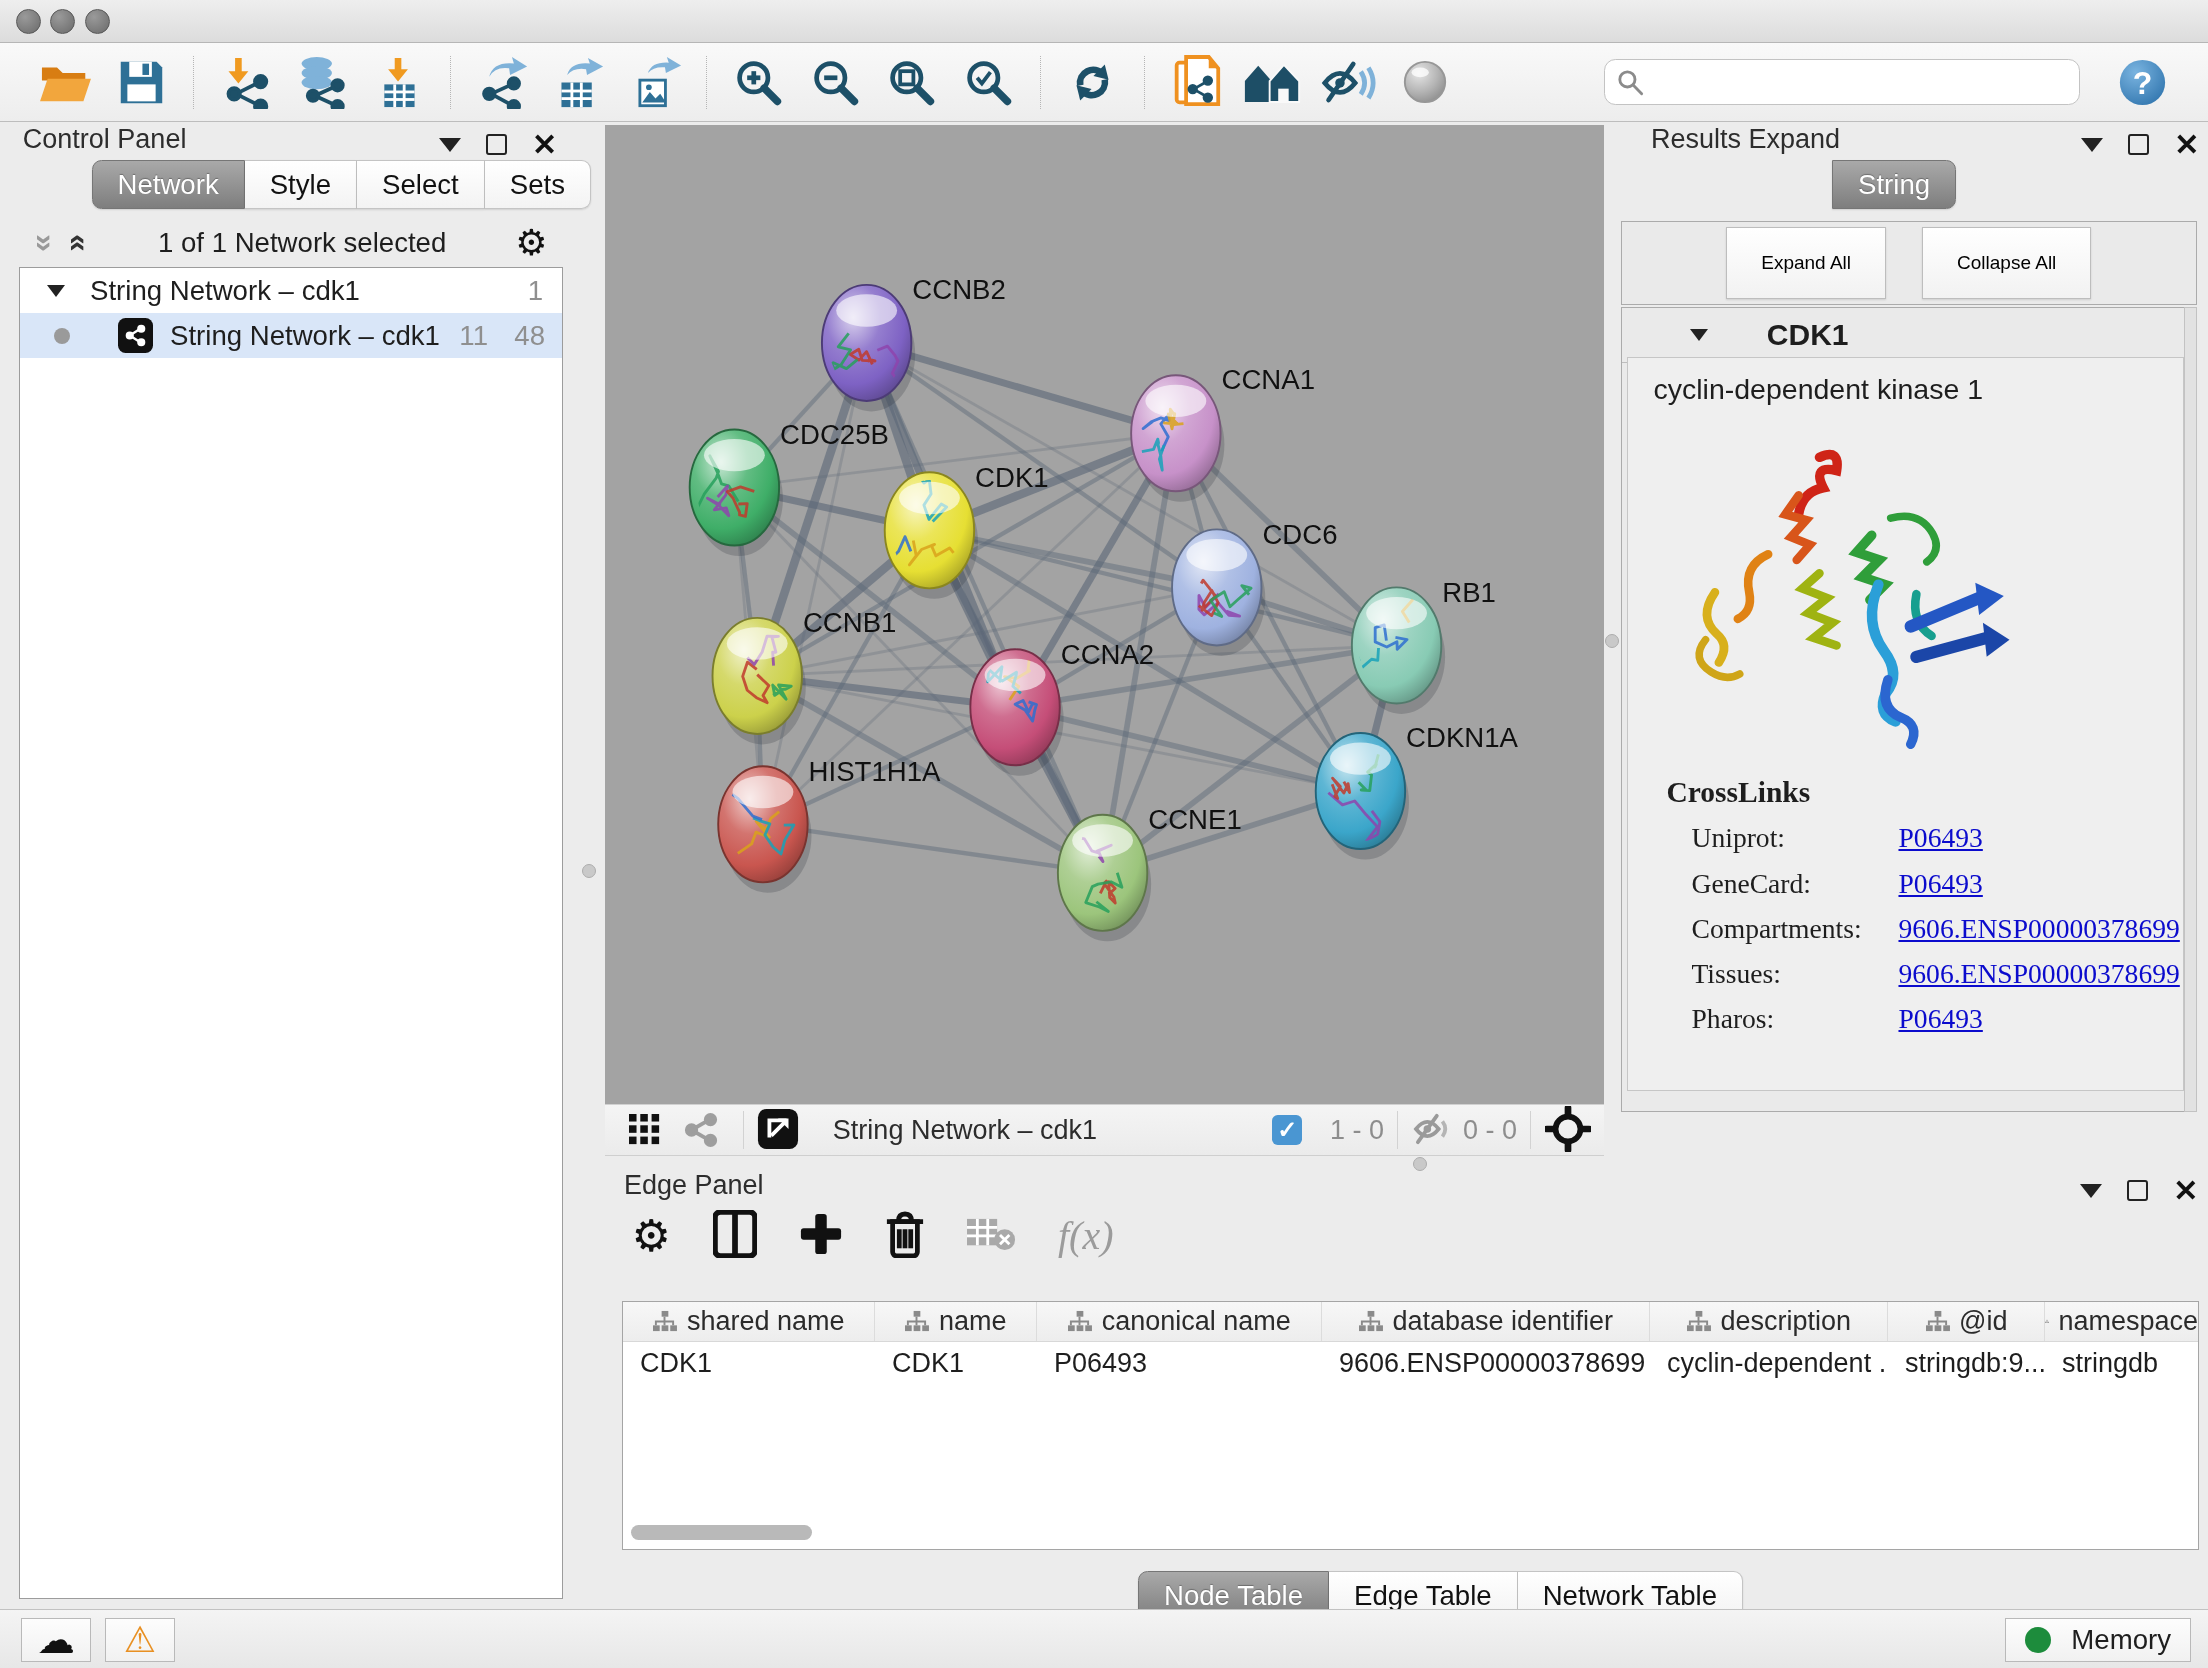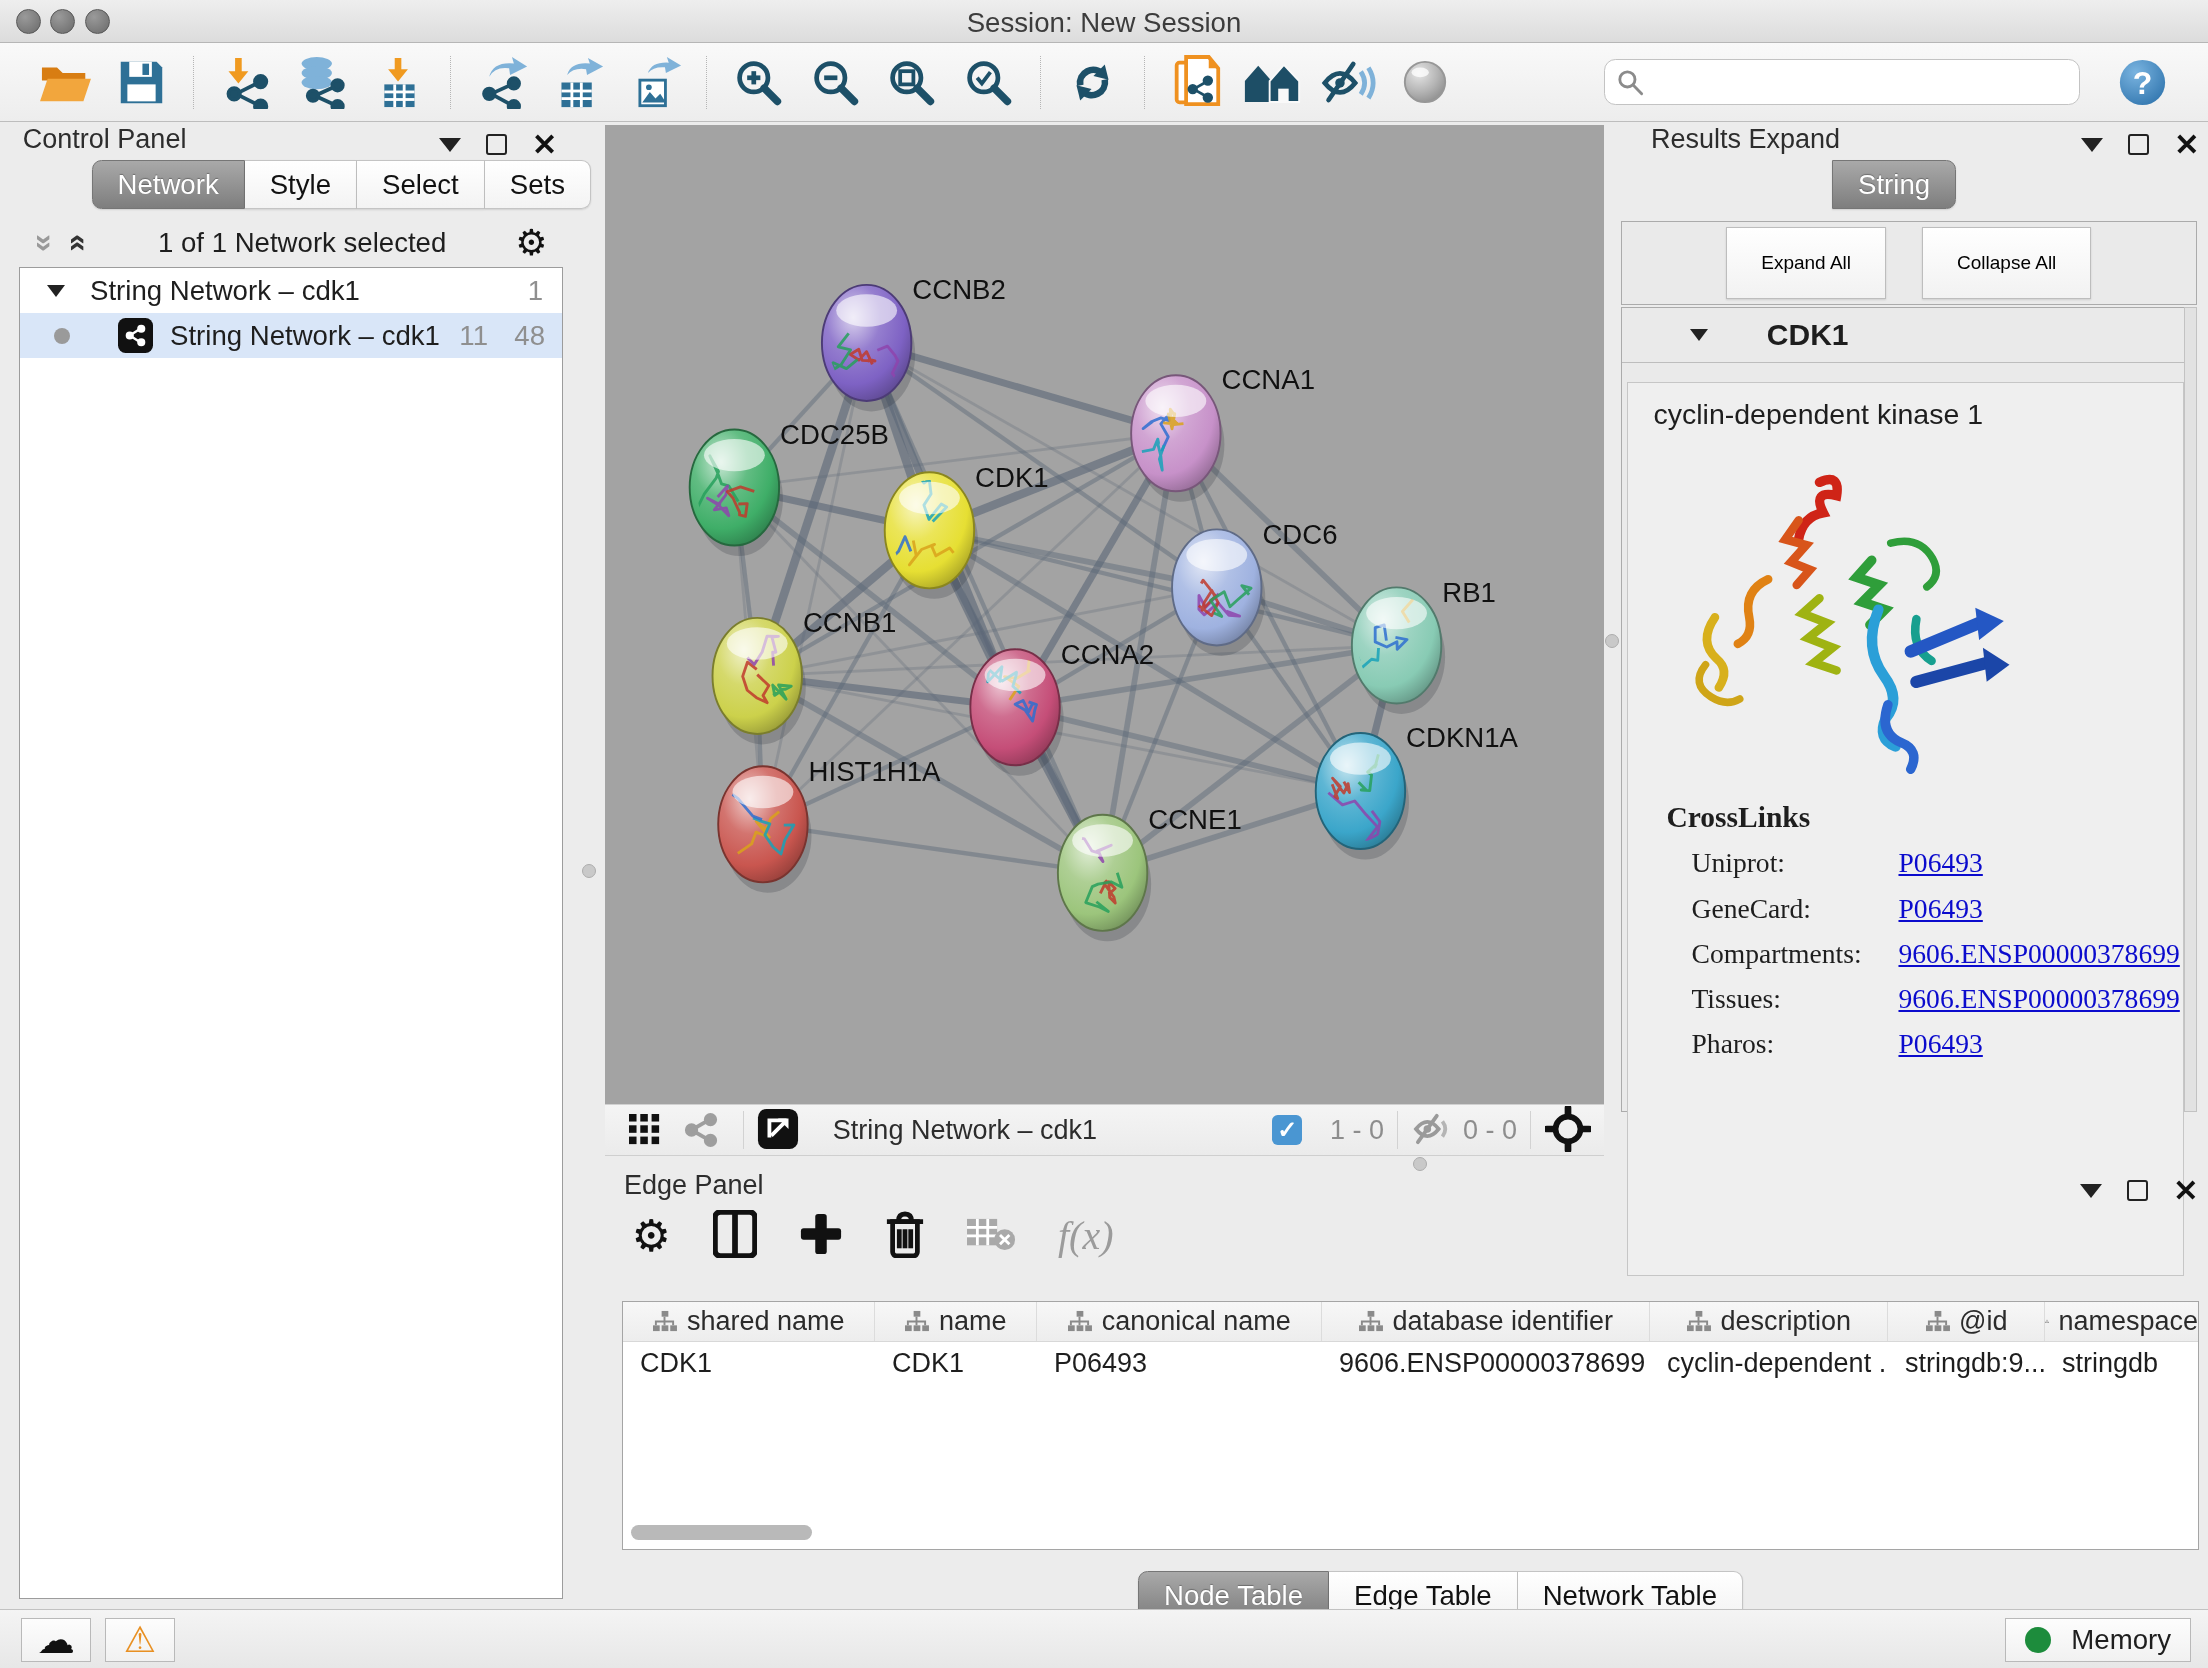--- a/index.html
+++ b/index.html
@@ -48,21 +48,21 @@
   .checkbox{width:29.5px;height:29.5px;border-radius:5.7px;background:#4a96d2;color:#fff;font-size:24px;font-weight:bold;display:flex;align-items:center;justify-content:center}
   .split-dot{width:14.3px;height:14.3px;border-radius:50%;background:#c9c9c9;border:1px solid #adadad}
   
   #results-panel{left:1617px;top:122px;width:592px;height:1037px}
   #rp-tab{position:absolute;left:215px;top:38px}
   #rp-btnbox{position:absolute;left:3.8px;top:99px;width:576px;height:84px;border:1px solid #ababab;background:#eaeaea;display:flex;align-items:center;justify-content:center;gap:36px}
   #rp-main{position:absolute;left:3.8px;top:185px;width:576px;height:805px;border:1px solid #ababab;background:#eaeaea}
   #rp-gene-hdr{height:55px;display:flex;align-items:center;border-bottom:1px solid #bdbdbd}
   #rp-gene-hdr .tri-down{margin-left:68px;border-left-width:9.5px;border-right-width:9.5px;border-top-width:12.4px}
   #gene-name{font-size:30px;font-weight:bold;margin-left:59px}
-  #rp-content{position:absolute;left:5.7px;top:74px;width:557px;height:894px;background:#efefef;border:1px solid #c6c6c6}
+  #rp-content{position:absolute;left:5.7px;top:49px;width:557px;height:734px;background:#efefef;border:1px solid #c6c6c6}
   #gene-desc{font-size:28.5px;margin:15px 0 0 25px}
   #protein-img{position:absolute;left:49px;top:82px}
   #crosslinks{position:absolute;left:38px;top:418px;font-family:"Liberation Serif",serif}
   #crosslinks-title{font-size:29.5px;font-weight:bold}
   .xl-row{display:flex;margin-top:13.3px;font-size:27.6px}
   .xl-label{width:207px;margin-left:25px}
   .xl-value{color:#0b0bcd;text-decoration:underline}
   #rp-scroll{position:absolute;left:567px;top:185px;width:13.3px;height:805px;background:#e2e2e2;border:1px solid #c2c2c2}
   
   #table-panel{left:603px;top:1168px;width:1605px;height:441px}
@@ -81,21 +81,20 @@
   #memory-btn{right:17px;padding:0 19px;gap:20px;font-size:27.6px}
   #mem-dot{width:26px;height:26px;border-radius:50%;background:#1d8c3c}
 </style>
 </head>
 <body>
 
 <div id="titlebar" class="abs">
   <span class="tlight" style="left:16px"></span>
   <span class="tlight" style="left:50px"></span>
   <span class="tlight" style="left:85px"></span>
-  <div id="win-title">Session: New Session</div>
 </div>
 
 <div id="toolbar" class="abs">
   <div class="tbtn">
       <svg width="55" height="49" viewBox="0 0 58 52">
         <path d="M4 10 h16 l6 6 h24 v8 H4z" fill="#d87d12"></path>
         <path d="M10 22 h46 l-8 24 H2z" fill="#f2a63d"></path>
       </svg>
     </div>
   <div class="tbtn">

